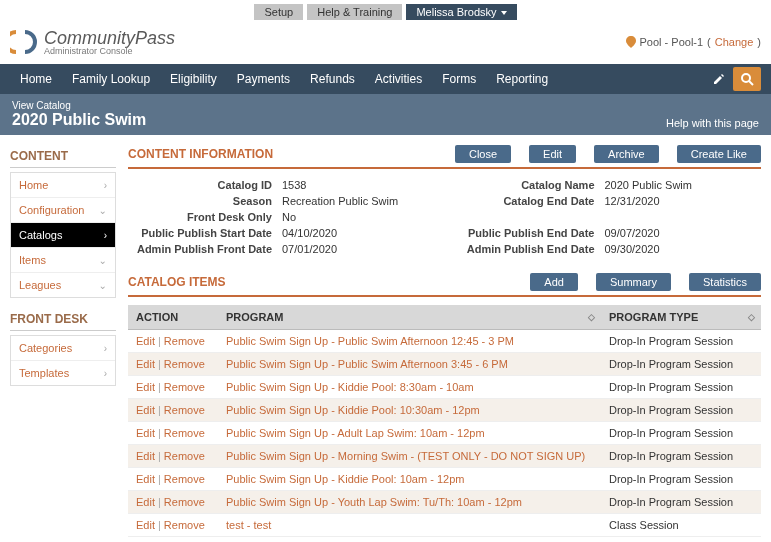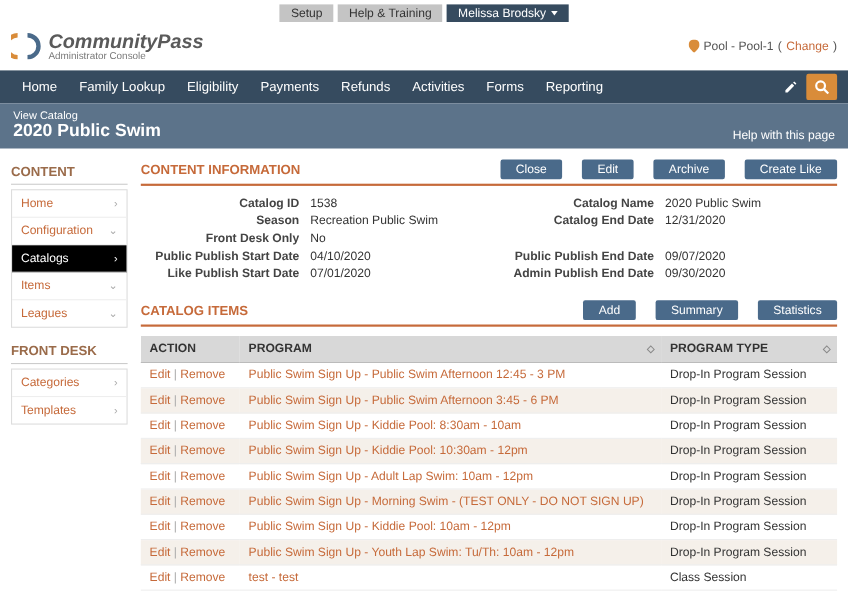--- a/index.html
+++ b/index.html
@@ -4,21 +4,21 @@
 <style>
 * { margin: 0; padding: 0; box-sizing: border-box; }
 body { font-family: Arial, sans-serif; font-size: 12px; color: #333; background: #fff; width: 771px; }
 .topbar { display: flex; justify-content: center; align-items: center; padding: 4px 10px; gap: 4px; }
 .topbar .btn { background: #c4c4c4; color: #333; padding: 2px 10px; font-size: 11px; border: none; cursor: pointer; }
 .topbar .user-btn { background: #364b5f; color: #fff; padding: 2px 10px; font-size: 11px; border: none; cursor: pointer; }
 .caret-down { display: inline-block; width: 0; height: 0; border-left: 3px solid transparent; border-right: 3px solid transparent; border-top: 4px solid currentColor; margin-left: 4px; vertical-align: middle; }
 .header { display: flex; align-items: center; justify-content: space-between; padding: 4px 10px 8px; }
 .logo-wrap { display: flex; align-items: center; }
 .logo-svg { width: 30px; height: 24px; margin-right: 4px; }
-.logo-text { font-size: 18px; font-style: italic; color: #5a5a5a; font-weight: 700; }
+.logo-text { font-size: 18px; font-style: italic; color: #5a5a5a; font-weight: 400; }
 .logo-sub { font-size: 9px; color: #7a7a7a; display: block; margin-top: -3px; }
 .loc-wrap { font-size: 11px; color: #555; display: flex; align-items: center; gap: 4px; }
 .loc-wrap .change { color: #c66a3a; cursor: pointer; }
 .nav { background: #364b5f; color: #fff; display: flex; align-items: center; padding: 0 10px; height: 30px; }
 .nav-item { padding: 0 10px; font-size: 12px; cursor: pointer; line-height: 30px; }
 .nav-spacer { flex: 1; }
 .nav-icon-btn { width: 28px; height: 24px; display: flex; align-items: center; justify-content: center; cursor: pointer; }
 .nav-search { background: #d98c3a; border-radius: 2px; }
 .crumb-bar { background: #5c738a; color: #fff; padding: 6px 12px; display: flex; justify-content: space-between; align-items: flex-end; }
 .crumb-small { font-size: 10px; }
@@ -186,21 +186,21 @@
       <div class="info-row"></div>
       <div class="info-row">
           <span class="info-label">Public Publish Start Date</span>
           <span class="info-val">04/10/2020</span>
         </div>
       <div class="info-row">
           <span class="info-label">Public Publish End Date</span>
           <span class="info-val">09/07/2020</span>
         </div>
       <div class="info-row">
-          <span class="info-label">Like Publish Start Date</span>
+          <span class="info-label">Admin Publish Front Date</span>
           <span class="info-val">07/01/2020</span>
         </div>
       <div class="info-row">
           <span class="info-label">Admin Publish End Date</span>
           <span class="info-val">09/30/2020</span>
         </div>
     </div>
 
     <div class="items-head">
       <span class="sec-title">CATALOG ITEMS</span>

